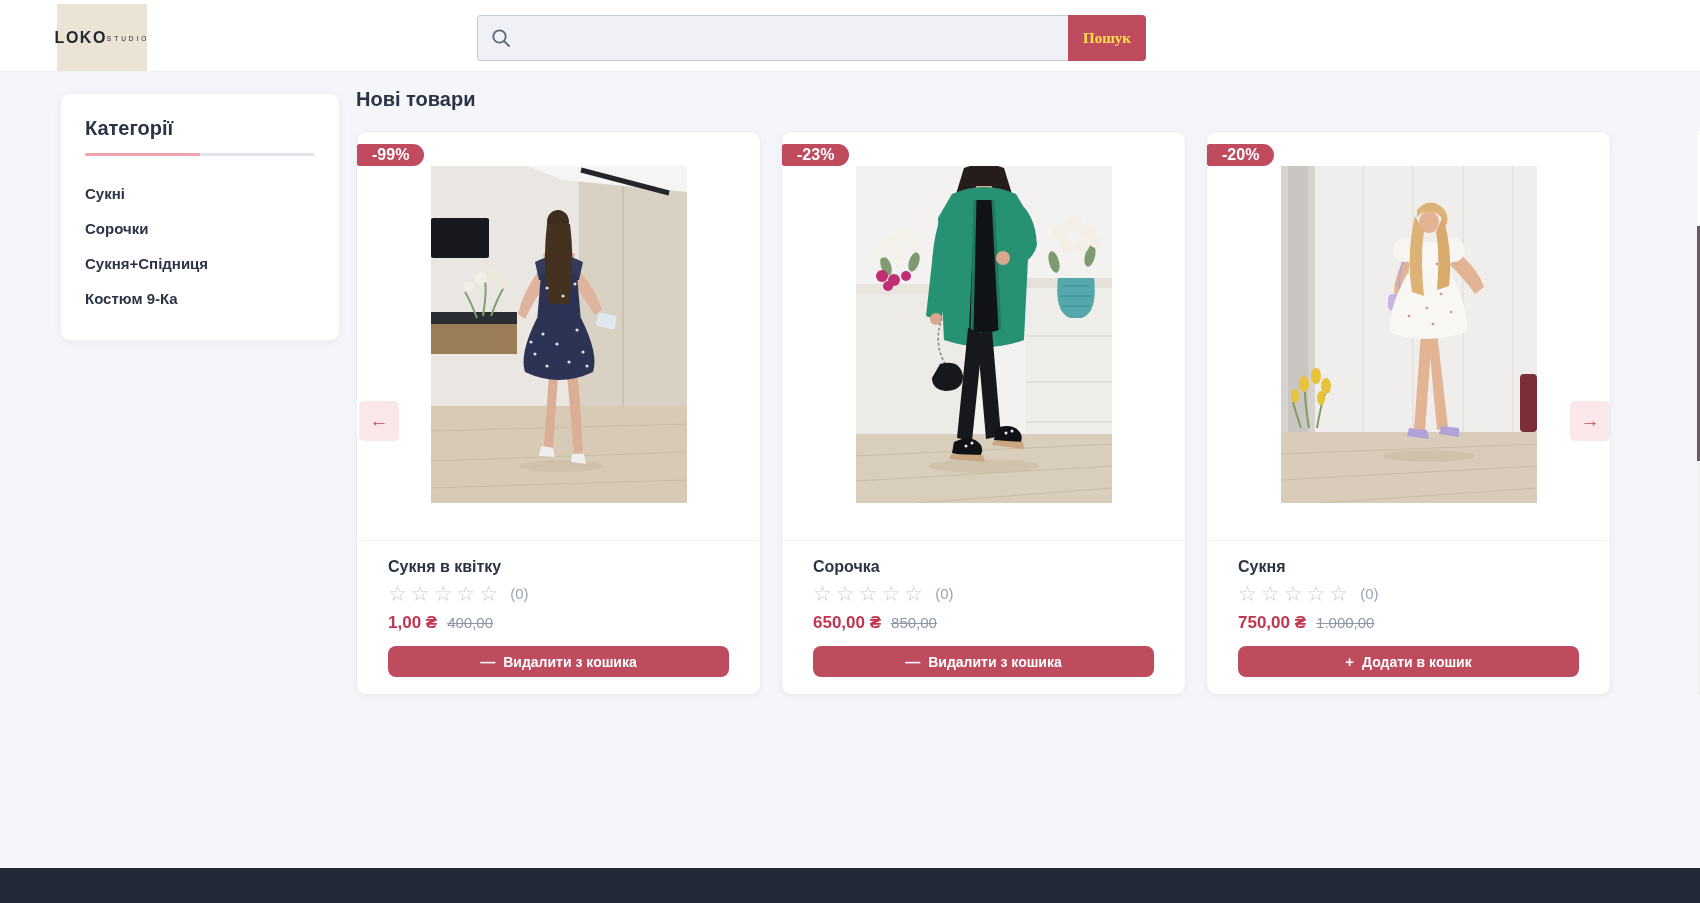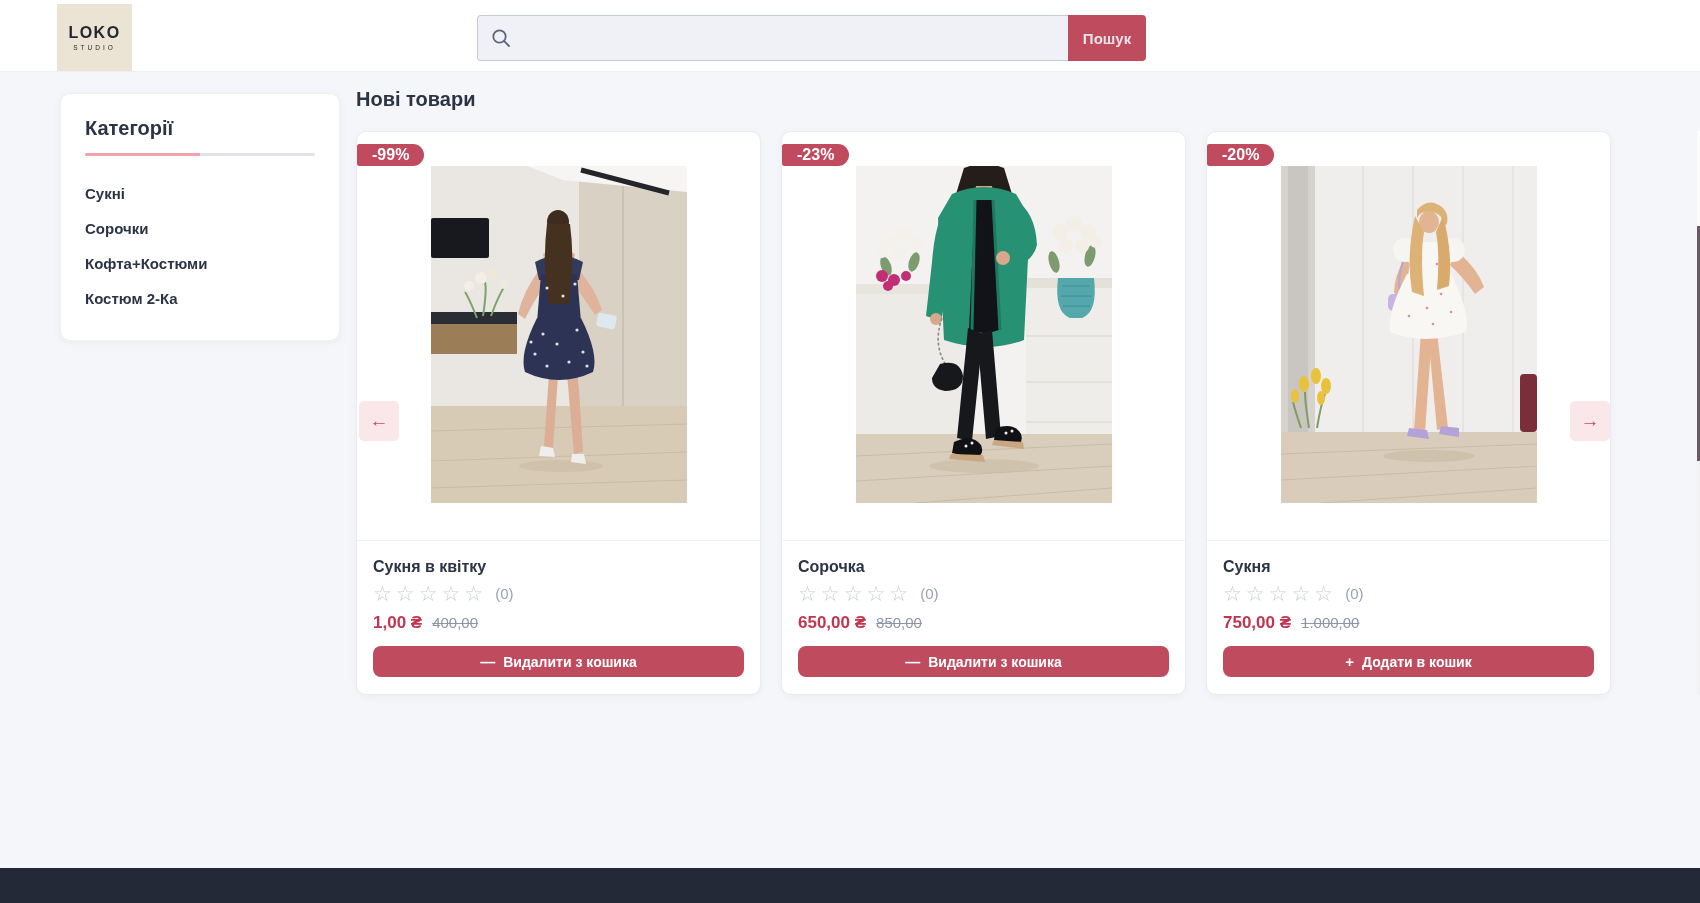--- a/index.html
+++ b/index.html
@@ -5,45 +5,45 @@
   * { box-sizing: border-box; }
   html,body { margin:0; padding:0; }
   body {
     width:1700px; height:903px; position:relative; overflow:hidden;
     background:#f5f6f9;
     font-family:"Liberation Sans","DejaVu Sans",sans-serif;
     color:#2b3445;
   }
   
   .topbar { position:absolute; left:0; top:0; width:1700px; height:72px; background:#fff; border-bottom:1px solid #edeff2; z-index:4; }
-  .logo { position:absolute; left:57px; top:4px; width:75px; height:67px; background:#ebe4d4; display:flex; flex-direction:column; align-items:center; justify-content:center; cursor:pointer; }
+  .logo { position:absolute; left:57px; top:4px; width:90px; height:67px; background:#ebe4d4; display:flex; align-items:center; justify-content:center; cursor:pointer; }
   .logo-title { font-size:16px; font-weight:bold; letter-spacing:1.5px; color:#23272f; }
   .logo-sub { font-size:6.5px; letter-spacing:3px; color:#23272f; margin-top:2px; }
   .search { position:absolute; left:477px; top:15px; width:669px; height:46px; display:flex; }
   .search-input { flex:1; background:#eff1f6; border:1px solid #c5cbd6; border-right:none; border-radius:4px 0 0 4px; padding:0 12px 0 44px; font-size:15px; color:#333; outline:none; font-family:inherit; }
   .search-icon { position:absolute; left:13px; top:12px; width:22px; height:22px; pointer-events:none; }
-  .search-btn { width:78px; background:#bf4b5e; color:#e5e5e5; border:none; border-radius:0 4px 4px 0; font-weight:bold; font-size:15px; cursor:pointer; font-family:Liberation Sans, sans-serif; }
+  .search-btn { width:78px; background:#bf4b5e; color:#fde047; border:none; border-radius:0 4px 4px 0; font-weight:bold; font-size:15px; cursor:pointer; font-family:Liberation Serif, serif; }
   .top-controls { position:absolute; right:92px; top:0; height:72px; display:flex; align-items:center; gap:22px; }
   .lang { display:flex; align-items:center; gap:6px; font-size:15px; color:#3c4656; cursor:pointer; }
   .iconbtn { position:relative; width:26px; height:26px; cursor:pointer; }
   .cart-badge { position:absolute; top:-9px; right:-11px; min-width:20px; height:20px; border-radius:50%; background:#c4495d; color:#fff; font-size:11px; font-weight:bold; display:flex; align-items:center; justify-content:center; }
   
   .sidebar { position:absolute; left:60px; top:93px; width:280px; background:#fff; border:1px solid #eef0f3; border-radius:10px; box-shadow:0 2px 10px rgba(25,35,60,.05); padding:23px 24px 24px; z-index:2; }
   .sidebar h2 { margin:0; font-size:20px; color:#2b3445; }
   .sidebar-underline { height:3px; margin-top:13px; border-radius:2px; background:linear-gradient(to right,#f0a3ae 0 50%,#e0e4ea 50% 100%); }
   .sidebar ul { list-style:none; margin:20px 0 0; padding:0; }
   .sidebar li { font-size:15px; font-weight:bold; color:#2b3445; padding:9px 0; cursor:pointer; }
   
   .section-title { position:absolute; left:356px; top:88px; margin:0; font-size:20px; color:#2b3445; }
   .products { position:absolute; left:356px; top:131px; display:flex; gap:20px; z-index:2; }
   .card { width:405px; height:564px; background:#fff; border:1px solid #e9ecf0; border-radius:10px; box-shadow:0 2px 8px rgba(25,35,60,.04); position:relative; }
   .badge { position:absolute; left:0; top:12px; height:22px; line-height:22px; padding:0 15px; background:#c04b5e; color:#fff; font-size:16px; font-weight:bold; border-radius:3px 14px 14px 3px; z-index:3; }
   .photo-wrap { height:409px; display:flex; justify-content:center; align-items:flex-start; padding-top:34px; border-bottom:1px solid #f1f2f5; cursor:pointer; }
   .photo-wrap svg { width:256px; height:337px; display:block; }
-  .info { padding:17px 16px 0; }
+  .info { padding:17px 31px 0; }
   .p-title { font-size:16px; font-weight:bold; color:#2b3445; cursor:pointer; }
   .rating { margin-top:7px; display:flex; align-items:center; gap:8px; }
   .stars { font-size:21px; letter-spacing:4px; color:#c6ccd5; line-height:1; }
   .rcount { font-size:15px; color:#9aa3b2; }
   .prices { margin-top:9px; display:flex; align-items:baseline; gap:10px; }
   .price { font-size:17px; font-weight:bold; color:#c2344f; }
   .old { font-size:15px; color:#8d96a5; text-decoration:line-through; }
   .buy-btn { margin-top:13px; width:100%; height:31px; background:#bf4b5e; border:none; border-radius:8px; color:#fff; font-weight:bold; font-size:14px; display:flex; align-items:center; justify-content:center; gap:8px; cursor:pointer; font-family:inherit; }
   .btn-icon { font-size:15px; font-weight:bold; line-height:1; }
   
@@ -73,22 +73,22 @@
     <button class="search-btn">Пошук</button>
   </div>
 </div>
 
 <aside class="sidebar">
   <h2>Категорії</h2>
   <div class="sidebar-underline"></div>
   <ul>
     <li>Сукні</li>
     <li>Сорочки</li>
-    <li>Кофта+Костюми</li>
-    <li>Костюм 2-Ка</li>
+    <li>Сукня+Спідниця</li>
+    <li>Костюм 9-Ка</li>
   </ul>
 </aside>
 
 <h1 class="section-title">Нові товари</h1>
 
 <div class="products">
 
   <article class="card">
     <div class="badge">-99%</div>
     <div class="photo-wrap">

